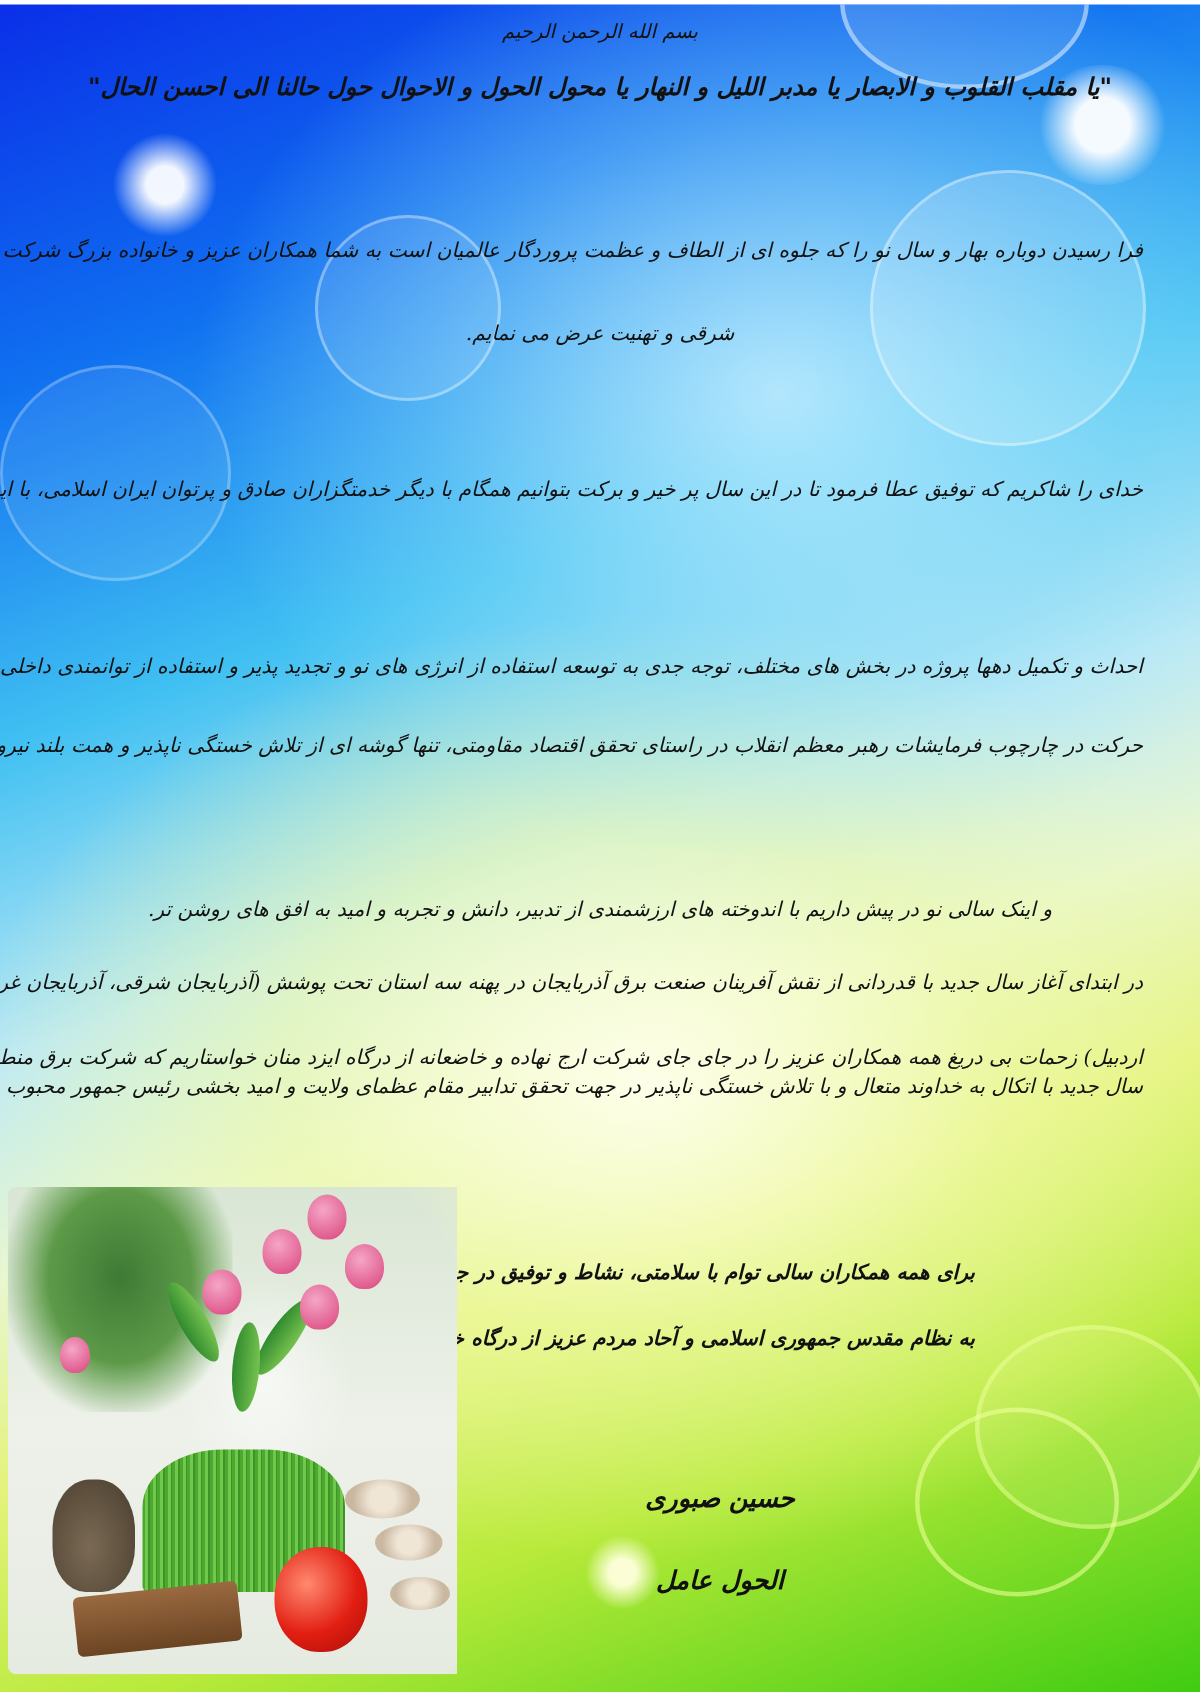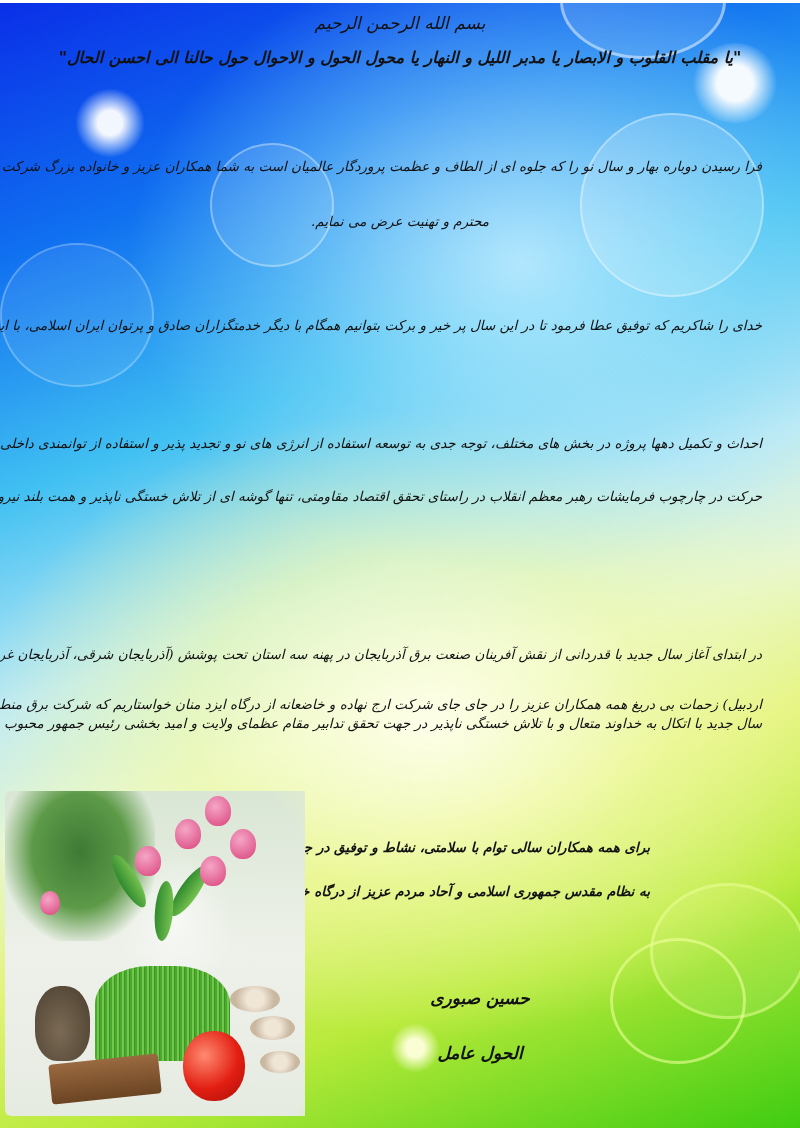--- a/index.html
+++ b/index.html
@@ -29,21 +29,21 @@
     position: absolute;
     color: #111111;
     font-family: "DejaVu Serif", serif;
     font-style: italic;
     white-space: nowrap;
     direction: rtl;
   }
   .center { left: 0; width: 800px; text-align: center; }
   .right { right: 38px; text-align: right; }
 
-  .heading { top: 10px; font-size: 17px; }
+  .heading { top: 10px; font-size: 13px; }
   .quote { top: 45px; font-size: 16px; font-weight: bold; }
   .p { font-size: 13.5px; }
 
   .photo {
     position: absolute; left: 5px; top: 788px; width: 300px; height: 325px;
     border-radius: 6px 0 0 6px;
     overflow: hidden;
     background:
       radial-gradient(ellipse 60px 70px at 170px 130px, rgba(255,255,255,0.6), rgba(255,255,255,0)),
       linear-gradient(180deg, #d9e6d4 0%, #eef1ea 50%, #e6ebe2 100%);
@@ -78,28 +78,29 @@
   <div class="bokeh b5"></div>
   <div class="bokeh b6"></div>
   <div class="bokeh b7"></div>
   <div class="bokeh b8"></div>
   <div class="bokeh b9"></div>
 
   <div class="text center heading">بسم الله الرحمن الرحیم</div>
   <div class="text center quote">"یا مقلب القلوب و الابصار یا مدبر اللیل و النهار یا محول الحول و الاحوال حول حالنا الی احسن الحال"</div>
 
   <div class="text right p" style="top:155px;">فرا رسیدن دوباره بهار و سال نو را که جلوه ای از الطاف و عظمت پروردگار عالمیان است  به شما همکاران عزیز و خانواده بزرگ شرکت برق منطقه ای آذربایجان، صمیمانه</div>
-  <div class="text center p" style="top:210px;">محترم و تهنیت عرض می نمایم.</div>
+  <div class="text center p" style="top:210px;">شرقی و تهنیت عرض می نمایم.</div>
 
 
   <div class="text right p" style="top:314px;">خدای را شاکریم که توفیق عطا فرمود تا در این سال پر خیر و برکت بتوانیم همگام با دیگر خدمتگزاران صادق و پرتوان ایران اسلامی، با ایمان راسخ و</div>
 
   <div class="text right p" style="top:432px;">احداث و تکمیل  دهها پروژه  در  بخش های مختلف، توجه جدی به توسعه استفاده از انرژی های نو و تجدید پذیر و استفاده از توانمندی داخلی شرکت برای انجام پروژه های مهم و</div>
   <div class="text right p" style="top:485px;">حرکت در چارچوب فرمایشات رهبر معظم انقلاب در راستای تحقق اقتصاد مقاومتی، تنها گوشه ای از تلاش خستگی ناپذیر و همت بلند نیروی انسانی مومن، خلاق،</div>
 
+  <div class="text center p" style="top:594px;">و اینک سالی نو در پیش داریم با اندوخته های ارزشمندی از تدبیر، دانش و تجربه و امید به افق های روشن تر.</div>
 
   <div class="text right p" style="top:643px;">در ابتدای آغاز سال جدید با قدردانی از نقش آفرینان صنعت برق آذربایجان در پهنه  سه استان تحت پوشش (آذربایجان شرقی، آذربایجان غربی و</div>
   <div class="text right p" style="top:693px;">اردبیل)  زحمات بی دریغ همه همکاران عزیز را در جای جای شرکت ارج نهاده  و خاضعانه از درگاه ایزد منان خواستاریم که شرکت برق منطقه ای آذربایجان بتواند در</div>
   <div class="text right p" style="top:712px;">سال جدید با اتکال به خداوند متعال و با تلاش خستگی ناپذیر در جهت تحقق تدابیر مقام عظمای ولایت و امید بخشی رئیس جمهور محبوب</div>
 
   <div class="text p" style="top:836px; left:270px; width:380px; text-align:center; font-weight:bold;">برای همه همکاران سالی توام با سلامتی، نشاط و توفیق در جهت خدمت صادقانه</div>
   <div class="text p" style="top:880px; left:270px; width:380px; text-align:center; font-weight:bold;">به نظام مقدس جمهوری اسلامی و آحاد مردم عزیز از درگاه خداوند سبحان خواهانم.</div>
 
   <div class="text" style="top:985px; left:420px; width:120px; text-align:center; font-size:17px; font-weight:bold;">حسین صبوری</div>
   <div class="text" style="top:1040px; left:420px; width:120px; text-align:center; font-size:17px; font-weight:bold;">الحول عامل</div>

